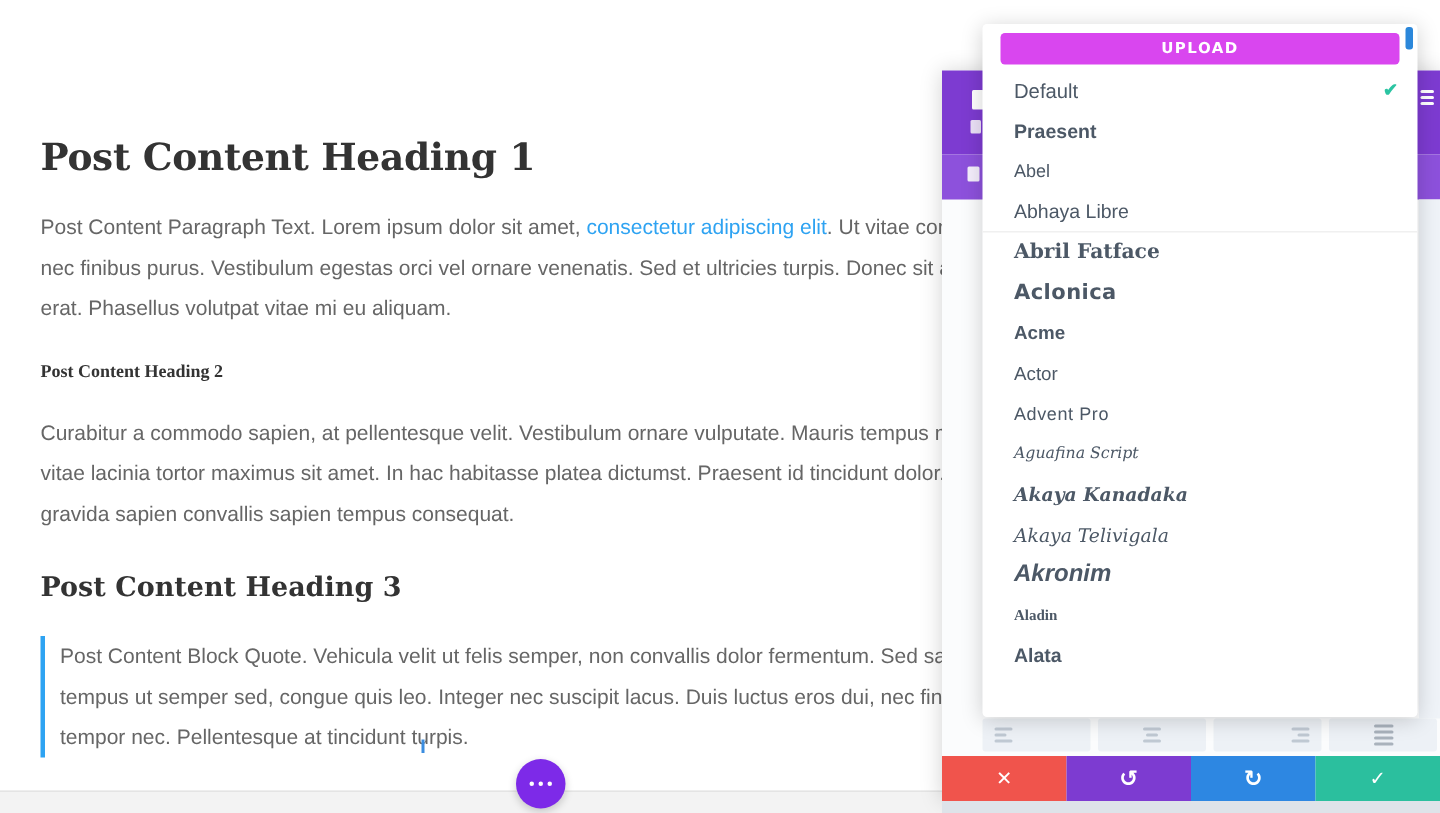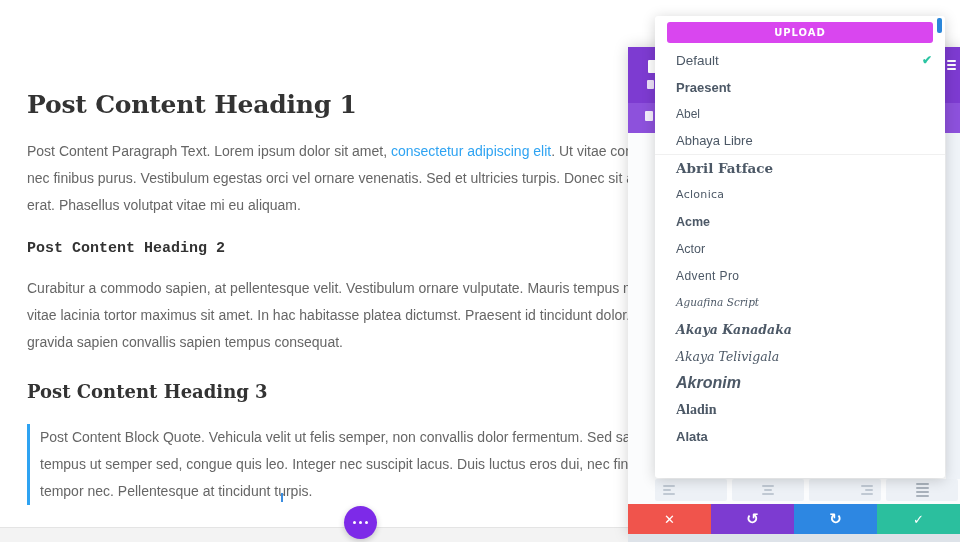--- a/index.html
+++ b/index.html
@@ -5,22 +5,22 @@
   html,body{margin:0;padding:0}
   body{width:960px;height:542px;position:relative;overflow:hidden;background:#fff;
        font-family:"Liberation Sans",sans-serif;}
   
   .content{position:absolute;inset:0;z-index:1}
   .h1{position:absolute;left:27px;top:90px;font-family:"DejaVu Serif",serif;font-weight:700;
       font-size:25px;color:#333;letter-spacing:-.2px;white-space:nowrap}
   .para{position:absolute;left:27px;color:#666;font-size:14px;line-height:27px;white-space:nowrap}
   .p1{top:138px}
   .p2{top:275px}
-  .h2{position:absolute;left:27px;top:240px;font-family:Liberation Mono, monospace;font-weight:700;
-      font-size:15px;color:#333;white-space:nowrap}
+  .h2{position:absolute;left:27px;top:240px;font-family:Liberation Serif, serif;font-weight:700;
+      font-size:12px;color:#333;white-space:nowrap}
   .h3{position:absolute;left:27px;top:381px;font-family:"DejaVu Serif",serif;font-weight:700;
       font-size:18px;color:#333;white-space:nowrap}
   .link{color:#2ea3f2;cursor:pointer}
   .quote{position:absolute;left:27px;top:424px;border-left:3px solid #2ea3f2;padding-left:10px;
          color:#666;font-size:14px;line-height:27px;white-space:nowrap}
   .caret{position:absolute;left:281px;top:493px;width:2px;height:9px;background:#3b8de0}
   
   .bottom-band{position:absolute;left:0;top:527px;width:960px;height:15px;background:#f3f3f3;
                border-top:1px solid #e4e4e4;z-index:0}
   
@@ -73,30 +73,30 @@
              padding:0 13px 0 21px;color:#4c5866;cursor:pointer}
   .font-item.divided{border-bottom:1px solid #f0f0f0}
   .font-item-label{flex:1;white-space:nowrap}
   .check{color:#2bc4a2;font-size:12px;font-weight:700}
   
   .f-default{font-size:13.5px}
   .f-abeezee{font-size:13px;font-weight:700}
   .f-abel{font-family:"Liberation Sans",sans-serif;font-size:12px}
   .f-abhaya{font-family:Liberation Sans, sans-serif;font-size:13px}
   .f-abril{font-family:"DejaVu Serif",serif;font-weight:700;font-size:13.5px}
-  .f-aclonica{font-family:"DejaVu Sans",sans-serif;font-weight:400;font-size:11px;letter-spacing:.3px}
+  .f-aclonica{font-family:"DejaVu Sans",sans-serif;font-weight:700;font-size:14px;letter-spacing:.3px}
   .f-acme{font-family:"Liberation Sans",sans-serif;font-weight:700;font-size:12.5px}
   .f-actor{font-size:12.5px}
   .f-adamina{font-family:"Liberation Serif",serif;font-size:15px;text-decoration:underline}
   .f-advent{font-family:"Liberation Sans",sans-serif;font-size:12px;letter-spacing:.4px}
   .f-aguafina{font-family:"DejaVu Serif",serif;font-style:italic;font-size:10.5px}
   .f-akayak{font-family:"DejaVu Serif",serif;font-style:italic;font-size:12.5px;font-weight:600}
   .f-akayat{font-family:"DejaVu Serif",serif;font-style:italic;font-size:12.5px}
   .f-akronim{font-weight:700;font-style:italic;font-size:16px}
-  .f-aladin{font-family:"Liberation Serif",serif;font-size:14px;font-weight:600}
+  .f-aladin{font-family:"Liberation Serif",serif;font-size:10px;font-weight:600}
   .f-alata{font-family:"Liberation Sans",sans-serif;font-weight:700;font-size:13px}
 </style>
 </head>
 <body>
 
 <div class="content">
   <div class="h1">Post Content Heading 1</div>
 
   <div class="para p1">
     <div><span>Post Content Paragraph Text. Lorem ipsum dolor sit amet, </span><span class="link">consectetur adipiscing elit</span><span>. Ut vitae cong</span></div>

